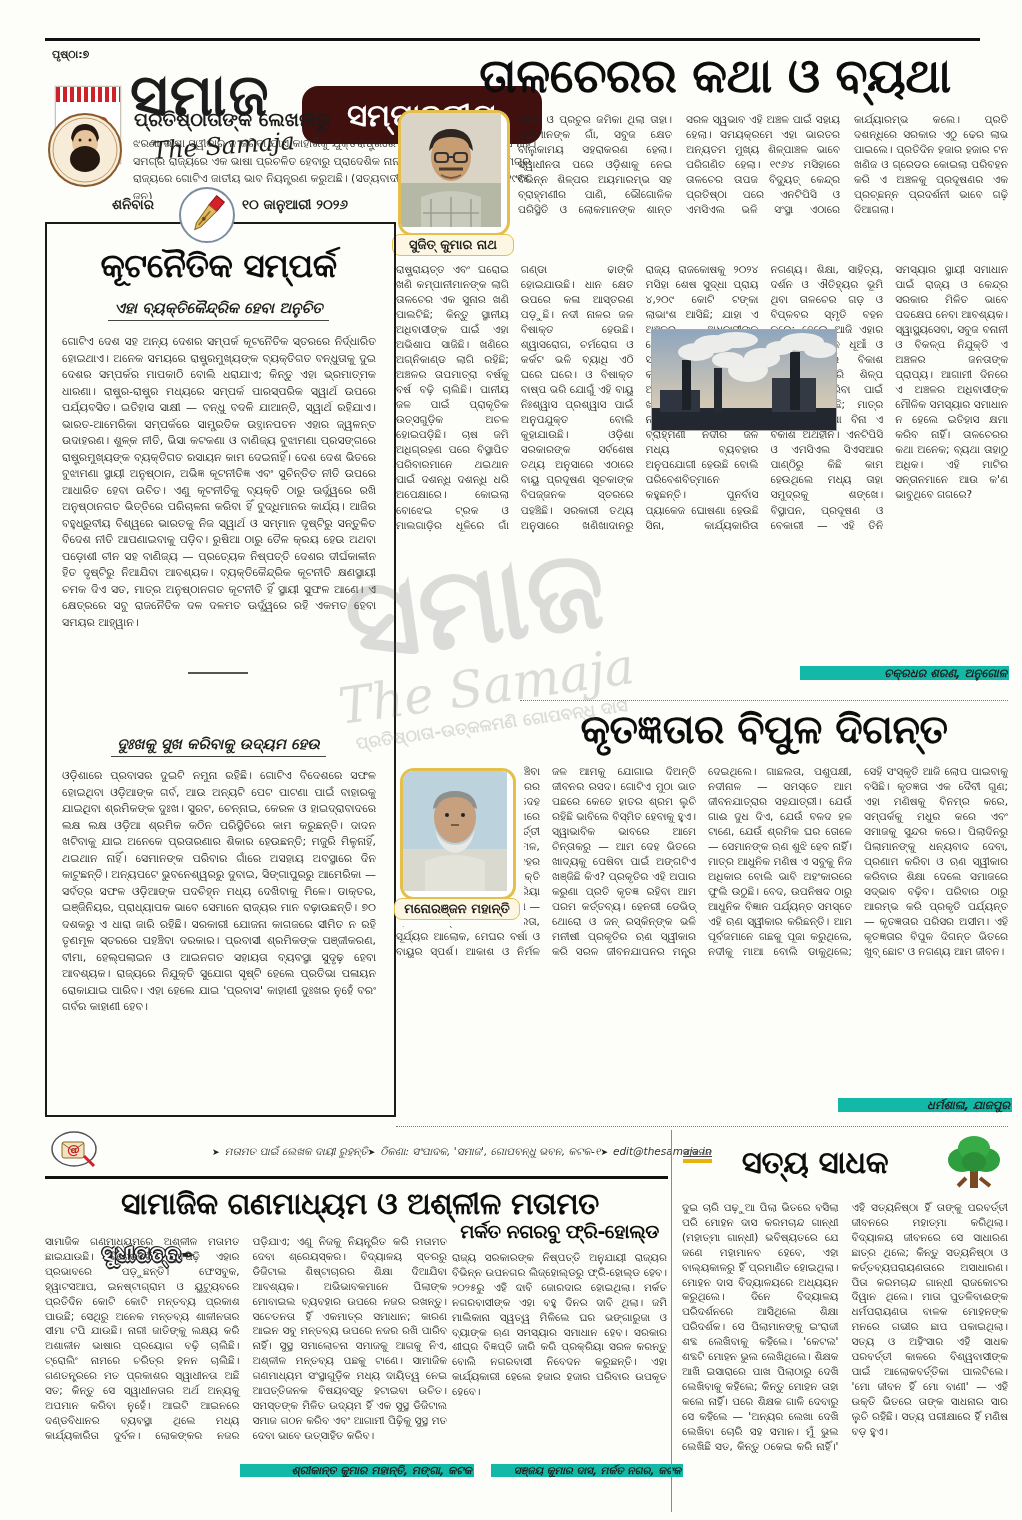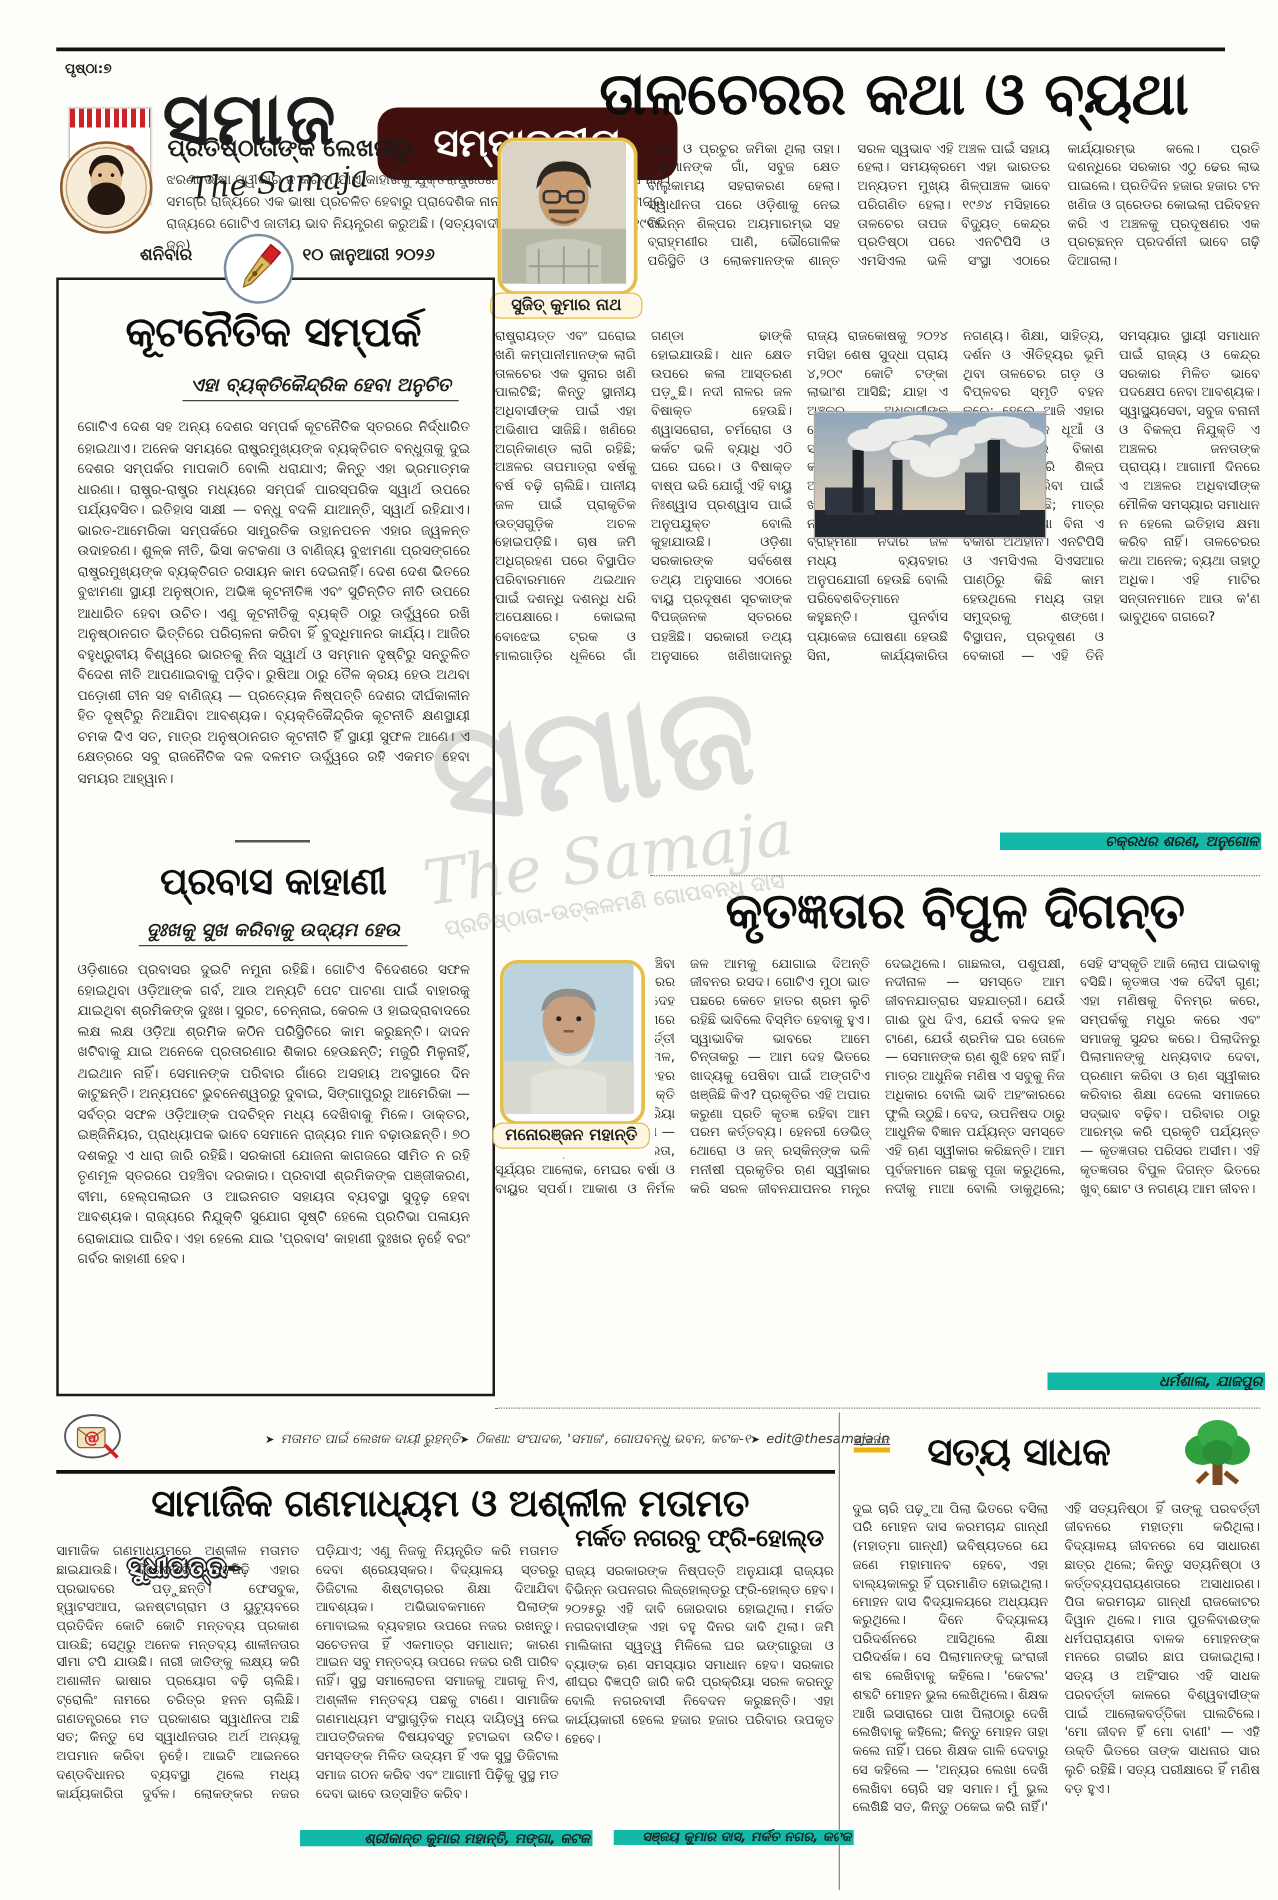--- a/index.html
+++ b/index.html
@@ -129,26 +129,25 @@
       <circle cx="29" cy="29" r="27" fill="#fff" stroke="#7d8da0" stroke-width="2"></circle>
       <g transform="rotate(40 29 29)">
         <rect x="24" y="8" width="10" height="12" fill="#d51f2a" stroke="#8a1018" stroke-width="1"></rect>
         <path d="M24 20 L34 20 L32 42 L29 48 L26 42 Z" fill="#e2b964" stroke="#8a6a20" stroke-width="1"></path>
         <line x1="29" y1="24" x2="29" y2="42" stroke="#8a6a20" stroke-width="1.5"></line>
         <circle cx="29" cy="34" r="2" fill="#6a4f12"></circle>
       </g>
     </svg>
   </div>
   <div class="abs headline" style="left:45px;top:246px;width:347px;font-size:33px;">କୂଟନୈତିକ ସମ୍ପର୍କ</div>
-  <div class="abs subtitle-wrap" style="left:45px;top:298px;width:347px;margin-left:38px;">
+  <div class="abs subtitle-wrap" style="left:45px;top:298px;width:347px;">
     <span class="subtitle">ଏହା ବ୍ୟକ୍ତିକୈନ୍ଦ୍ରିକ ହେବା ଅନୁଚିତ</span>
   </div>
   <div class="abs body-text" style="left:62px;top:334px;width:314px;height:328px;font-size:11px;line-height:1.5;">ଗୋଟିଏ ଦେଶ ସହ ଅନ୍ୟ ଦେଶର ସମ୍ପର୍କ କୂଟନୈତିକ ସ୍ତରରେ ନିର୍ଦ୍ଧାରିତ ହୋଇଥାଏ। ଅନେକ ସମୟରେ ରାଷ୍ଟ୍ରମୁଖ୍ୟଙ୍କ ବ୍ୟକ୍ତିଗତ ବନ୍ଧୁତାକୁ ଦୁଇ ଦେଶର ସମ୍ପର୍କର ମାପକାଠି ବୋଲି ଧରାଯାଏ; କିନ୍ତୁ ଏହା ଭ୍ରମାତ୍ମକ ଧାରଣା। ରାଷ୍ଟ୍ର-ରାଷ୍ଟ୍ର ମଧ୍ୟରେ ସମ୍ପର୍କ ପାରସ୍ପରିକ ସ୍ୱାର୍ଥ ଉପରେ ପର୍ଯ୍ୟବସିତ। ଇତିହାସ ସାକ୍ଷୀ — ବନ୍ଧୁ ବଦଳି ଯାଆନ୍ତି, ସ୍ୱାର୍ଥ ରହିଯାଏ। ଭାରତ-ଆମେରିକା ସମ୍ପର୍କରେ ସାମ୍ପ୍ରତିକ ଉତ୍ଥାନପତନ ଏହାର ଜ୍ୱଳନ୍ତ ଉଦାହରଣ। ଶୁଳ୍କ ନୀତି, ଭିସା କଟକଣା ଓ ବାଣିଜ୍ୟ ବୁଝାମଣା ପ୍ରସଙ୍ଗରେ ରାଷ୍ଟ୍ରମୁଖ୍ୟଙ୍କ ବ୍ୟକ୍ତିଗତ ରସାୟନ କାମ ଦେଇନାହିଁ। ଦେଶ ଦେଶ ଭିତରେ ବୁଝାମଣା ସ୍ଥାୟୀ ଅନୁଷ୍ଠାନ, ଅଭିଜ୍ଞ କୂଟନୀତିଜ୍ଞ ଏବଂ ସୁଚିନ୍ତିତ ନୀତି ଉପରେ ଆଧାରିତ ହେବା ଉଚିତ। ଏଣୁ କୂଟନୀତିକୁ ବ୍ୟକ୍ତି ଠାରୁ ଊର୍ଦ୍ଧ୍ୱରେ ରଖି ଅନୁଷ୍ଠାନଗତ ଭିତ୍ତିରେ ପରିଚାଳନା କରିବା ହିଁ ବୁଦ୍ଧିମାନର କାର୍ଯ୍ୟ। ଆଜିର ବହୁଧ୍ରୁବୀୟ ବିଶ୍ୱରେ ଭାରତକୁ ନିଜ ସ୍ୱାର୍ଥ ଓ ସମ୍ମାନ ଦୃଷ୍ଟିରୁ ସନ୍ତୁଳିତ ବିଦେଶ ନୀତି ଆପଣାଇବାକୁ ପଡ଼ିବ। ରୁଷିଆ ଠାରୁ ତୈଳ କ୍ରୟ ହେଉ ଅଥବା ପଡ଼ୋଶୀ ଚୀନ ସହ ବାଣିଜ୍ୟ — ପ୍ରତ୍ୟେକ ନିଷ୍ପତ୍ତି ଦେଶର ଦୀର୍ଘକାଳୀନ ହିତ ଦୃଷ୍ଟିରୁ ନିଆଯିବା ଆବଶ୍ୟକ। ବ୍ୟକ୍ତିକୈନ୍ଦ୍ରିକ କୂଟନୀତି କ୍ଷଣସ୍ଥାୟୀ ଚମକ ଦିଏ ସତ, ମାତ୍ର ଅନୁଷ୍ଠାନଗତ କୂଟନୀତି ହିଁ ସ୍ଥାୟୀ ସୁଫଳ ଆଣେ। ଏ କ୍ଷେତ୍ରରେ ସବୁ ରାଜନୈତିକ ଦଳ ଦଳମତ ଊର୍ଦ୍ଧ୍ୱରେ ରହି ଏକମତ ହେବା ସମୟର ଆହ୍ୱାନ।</div>
   <div class="abs" style="left:188px;top:672px;width:60px;height:2px;background:#555;"></div>
-  <div class="abs headline" style="left:45px;top:688px;width:347px;font-size:30px;">ପ୍ରବାସ କାହାଣୀ</div>
   <div class="abs subtitle-wrap" style="left:45px;top:734px;width:347px;">
     <span class="subtitle">ଦୁଃଖକୁ ସୁଖ କରିବାକୁ ଉଦ୍ୟମ ହେଉ</span>
   </div>
   <div class="abs body-text" style="left:62px;top:768px;width:314px;height:334px;font-size:11px;line-height:1.5;">ଓଡ଼ିଶାରେ ପ୍ରବାସର ଦୁଇଟି ନମୁନା ରହିଛି। ଗୋଟିଏ ବିଦେଶରେ ସଫଳ ହୋଇଥିବା ଓଡ଼ିଆଙ୍କ ଗର୍ବ, ଆଉ ଅନ୍ୟଟି ପେଟ ପାଟଣା ପାଇଁ ବାହାରକୁ ଯାଇଥିବା ଶ୍ରମିକଙ୍କ ଦୁଃଖ। ସୁରଟ, ଚେନ୍ନାଇ, କେରଳ ଓ ହାଇଦ୍ରାବାଦରେ ଲକ୍ଷ ଲକ୍ଷ ଓଡ଼ିଆ ଶ୍ରମିକ କଠିନ ପରିସ୍ଥିତିରେ କାମ କରୁଛନ୍ତି। ଦାଦନ ଖଟିବାକୁ ଯାଇ ଅନେକେ ପ୍ରତାରଣାର ଶିକାର ହେଉଛନ୍ତି; ମଜୁରି ମିଳୁନାହିଁ, ଥଇଥାନ ନାହିଁ। ସେମାନଙ୍କ ପରିବାର ଗାଁରେ ଅସହାୟ ଅବସ୍ଥାରେ ଦିନ କାଟୁଛନ୍ତି। ଅନ୍ୟପଟେ ଭୁବନେଶ୍ୱରରୁ ଦୁବାଇ, ସିଙ୍ଗାପୁରରୁ ଆମେରିକା — ସର୍ବତ୍ର ସଫଳ ଓଡ଼ିଆଙ୍କ ପଦଚିହ୍ନ ମଧ୍ୟ ଦେଖିବାକୁ ମିଳେ। ଡାକ୍ତର, ଇଞ୍ଜିନିୟର, ପ୍ରାଧ୍ୟାପକ ଭାବେ ସେମାନେ ରାଜ୍ୟର ମାନ ବଢ଼ାଉଛନ୍ତି। ୭୦ ଦଶକରୁ ଏ ଧାରା ଜାରି ରହିଛି। ସରକାରୀ ଯୋଜନା କାଗଜରେ ସୀମିତ ନ ରହି ତୃଣମୂଳ ସ୍ତରରେ ପହଞ୍ଚିବା ଦରକାର। ପ୍ରବାସୀ ଶ୍ରମିକଙ୍କ ପଞ୍ଜୀକରଣ, ବୀମା, ହେଲ୍ପଲାଇନ ଓ ଆଇନଗତ ସହାୟତା ବ୍ୟବସ୍ଥା ସୁଦୃଢ଼ ହେବା ଆବଶ୍ୟକ। ରାଜ୍ୟରେ ନିଯୁକ୍ତି ସୁଯୋଗ ସୃଷ୍ଟି ହେଲେ ପ୍ରତିଭା ପଳାୟନ ରୋକାଯାଇ ପାରିବ। ଏହା ହେଲେ ଯାଇ 'ପ୍ରବାସ' କାହାଣୀ ଦୁଃଖର ନୁହେଁ ବରଂ ଗର୍ବର କାହାଣୀ ହେବ।</div>
 
   <div class="abs watermark" style="left:210px;top:548px;width:540px;">
     <div class="wm1">ସମାଜ</div>
     <div class="wm2">The Samaja</div>
     <div class="wm3">ପ୍ରତିଷ୍ଠାତା-ଉତ୍କଳମଣି ଗୋପବନ୍ଧୁ ଦାସ</div>
   </div>

